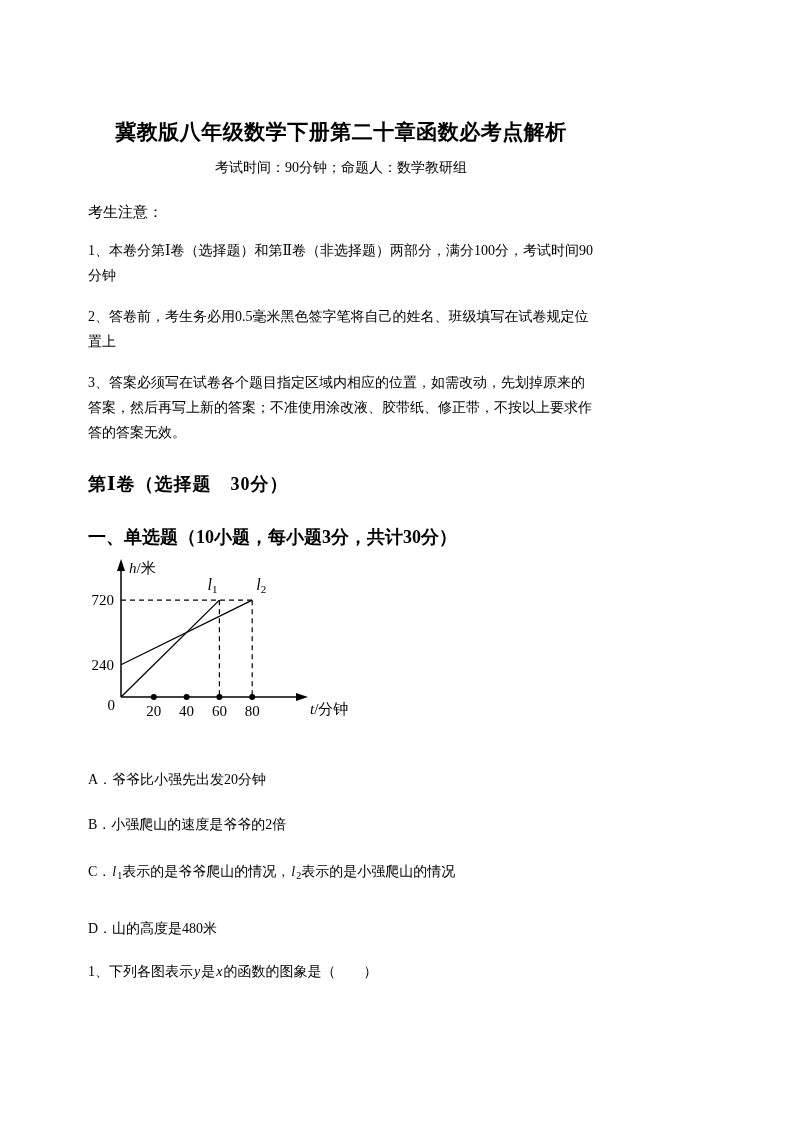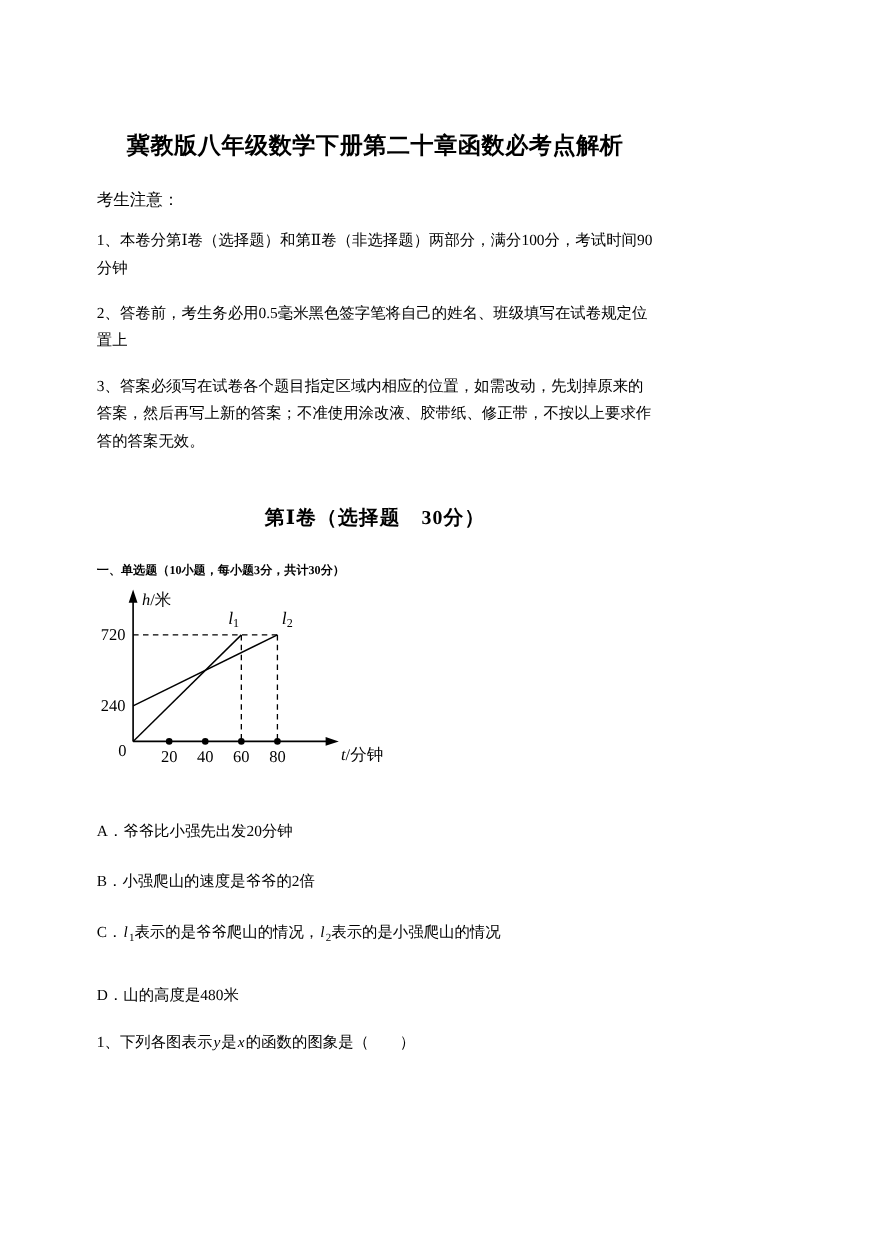--- a/index.html
+++ b/index.html
@@ -30,28 +30,27 @@
     font-size:15px;
     font-weight:normal;
     margin-top:26px;
   }
   .notice{
     font-size:14px;
     line-height:25px;
     margin-top:16px;
   }
   .section-title{
-    text-align:center;
     font-size:18px;
     font-weight:bold;
-    margin-top:44px;
+    margin-top:27px;
     letter-spacing:1px;
   }
   .subsection-title{
-    font-size:11px;
+    font-size:18px;
     font-weight:bold;
     margin-top:29px;
   }
   .question{
     font-size:14px;
     line-height:26px;
     margin-top:22px;
   }
   .option{
     font-size:14px;
@@ -83,20 +82,21 @@
   .alabel{font-size:15px;font-family:"Liberation Serif","DejaVu Serif",serif;}
   .slabel{font-size:16px;font-style:italic;font-family:"Liberation Serif","DejaVu Serif",serif;}
 </style>
 </head>
 <body>
 
 <div class="page">
 
   <div class="doc-title">冀教版八年级数学下册第二十章函数必考点解析</div>
 
+  <div class="doc-subtitle">考试时间：90分钟；命题人：数学教研组</div>
 
   <div class="notice-label">考生注意：</div>
 
   <div class="notice">1、本卷分第Ⅰ卷（选择题）和第Ⅱ卷（非选择题）两部分，满分100分，考试时间90分钟</div>
   <div class="notice">2、答卷前，考生务必用0.5毫米黑色签字笔将自己的姓名、班级填写在试卷规定位置上</div>
   <div class="notice">3、答案必须写在试卷各个题目指定区域内相应的位置，如需改动，先划掉原来的答案，然后再写上新的答案；不准使用涂改液、胶带纸、修正带，不按以上要求作答的答案无效。</div>
 
   <div class="section-title">第Ⅰ卷（选择题　30分）</div>
 
   <div class="subsection-title">一、单选题（10小题，每小题3分，共计30分）</div>

